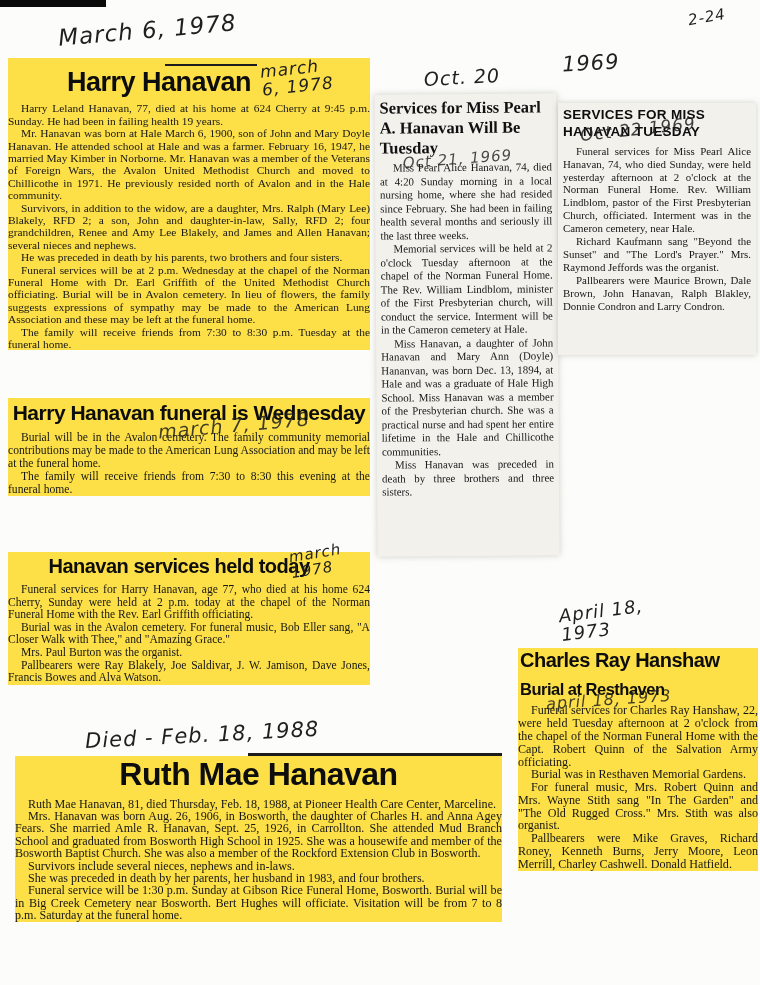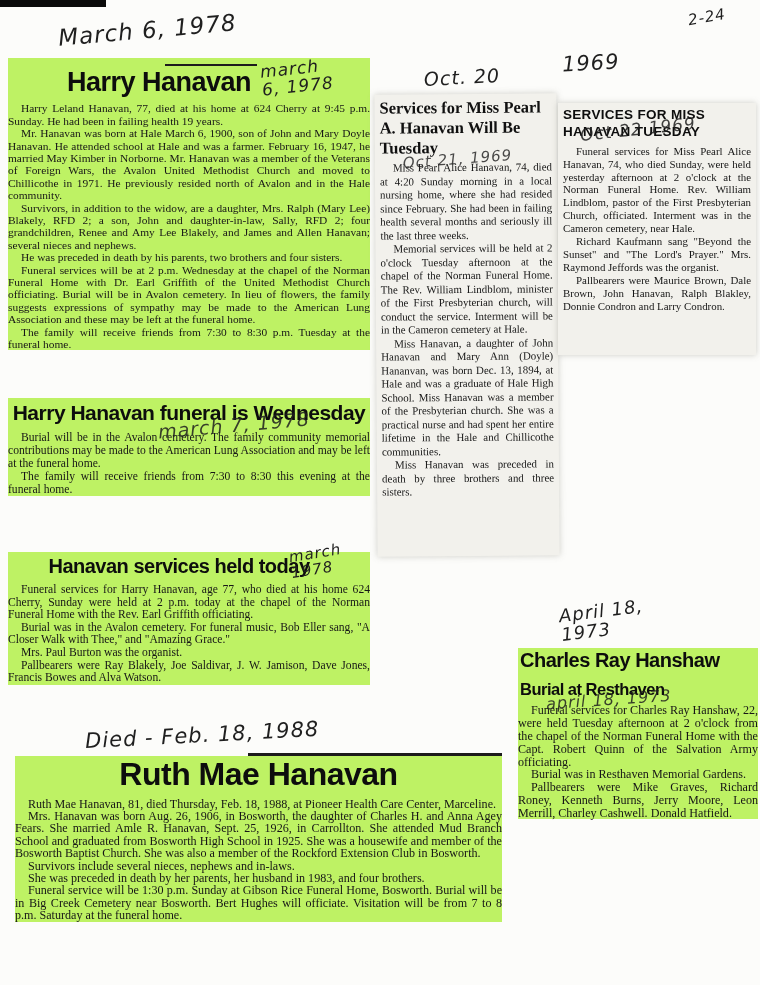--- a/index.html
+++ b/index.html
@@ -15,21 +15,21 @@
   .hw {
     position:absolute; font-family:"DejaVu Sans", sans-serif;
     font-style:italic; color:#1f1f1f; white-space:nowrap;
     letter-spacing:1px; line-height:1.05; z-index:5;
   }
   .hw.pre { white-space:pre-line; }
 
   
   .clip { position:absolute; box-sizing:border-box; }
   .clip-paper-gray { background:#f2f1ec; box-shadow:0 0 6px rgba(120,120,110,.35); }
-  .clip-paper-lite { background:#bef264; }
+  .clip-paper-lite { background:#fde047; }
 
   .hl-sans {
     font-family:"Liberation Sans", sans-serif; font-weight:bold;
     color:#0d0d0d; letter-spacing:-0.5px; line-height:1.05;
   }
   .hl-serif {
     font-family:"Liberation Serif", serif; font-weight:bold;
     color:#101010; line-height:1.22;
   }
   .np-body { text-align:justify; color:#161616; }
@@ -115,20 +115,21 @@
 
   <div class="hw pre" style="left:560px; top:602px; font-size:18px; transform:rotate(-7deg);">April 18,
 1973</div>
   <div class="clip clip-paper-lite charles" style="left:518px; top:648px; width:240px;">
     <div class="hl-sans" style="font-size:20px; padding:2px 0 10px 2px;">Charles Ray Hanshaw</div>
     <div class="hl-sans" style="font-size:16.5px; padding:0 0 6px 2px;">Burial at Resthaven</div>
     <div class="hw" style="left:28px; top:44px; font-size:16px; transform:rotate(-4deg); opacity:.85;">april 18, 1973</div>
     <div class="np-body">
       <p>Funeral services for Charles Ray Hanshaw, 22, were held Tuesday afternoon at 2 o'clock from the chapel of the Norman Funeral Home with the Capt. Robert Quinn of the Salvation Army officiating.</p>
       <p>Burial was in Resthaven Memorial Gardens.</p>
+      <p>For funeral music, Mrs. Robert Quinn and Mrs. Wayne Stith sang "In The Garden" and "The Old Rugged Cross." Mrs. Stith was also organist.</p>
       <p>Pallbearers were Mike Graves, Richard Roney, Kenneth Burns, Jerry Moore, Leon Merrill, Charley Cashwell. Donald Hatfield.</p>
     </div>
   </div>
 
   <div class="hw" style="left:85px; top:724px; font-size:21px; transform:rotate(-3deg);">Died - Feb. 18, 1988</div>
   <div class="rule" style="left:248px; top:753px; width:254px; height:3px;"></div>
   <div class="clip clip-paper-lite ruth" style="left:15px; top:756px; width:487px;">
     <div class="hl-sans" style="font-size:32px; text-align:center; letter-spacing:-0.5px; padding:2px 0 6px 0;">Ruth Mae Hanavan</div>
     <div class="np-body">
       <p>Ruth Mae Hanavan, 81, died Thursday, Feb. 18, 1988, at Pioneer Health Care Center, Marceline.</p>

